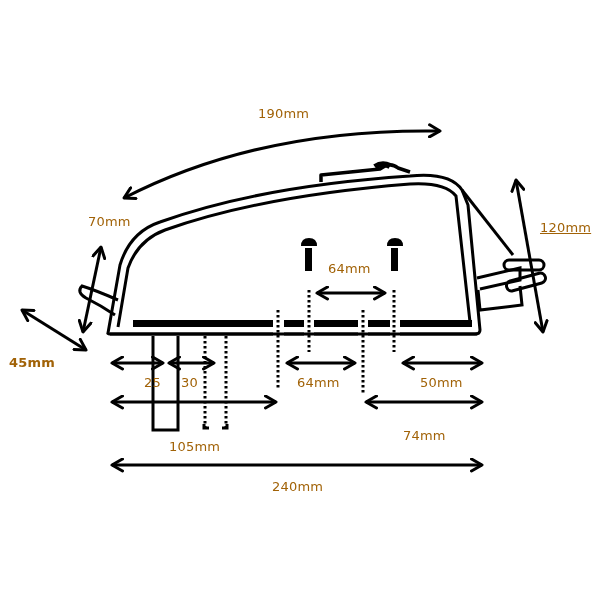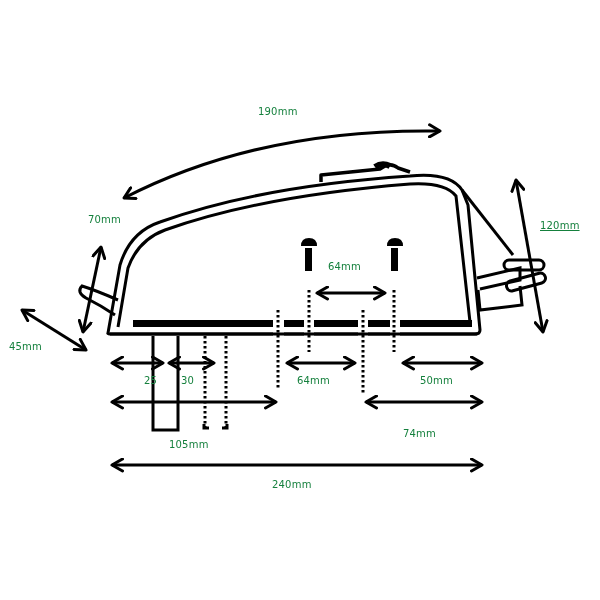--- a/index.html
+++ b/index.html
@@ -1,18 +1,18 @@
 <!DOCTYPE html>
 <html><head>
   <meta charset="utf-8">
   <style>
     html, body { margin: 0; padding: 0; background: #ffffff; }
     body { width: 600px; height: 600px; position: relative; overflow: hidden; font-family: "DejaVu Sans", sans-serif; }
     svg.diagram { position: absolute; left: 0; top: 0; width: 600px; height: 600px; }
-    .lbl { position: absolute; font-family: "DejaVu Sans", sans-serif; font-size: 10px; color: #15803d; letter-spacing: 0.2px; white-space: nowrap; }
+    .lbl { position: absolute; font-family: "DejaVu Sans", sans-serif; font-size: 13px; color: #a16207; letter-spacing: 0.2px; white-space: nowrap; }
   </style>
 </head>
 <body>
 
 <svg class="diagram" viewBox="0 0 600 600" xmlns="http://www.w3.org/2000/svg">
   <defs>
     <marker id="ah" viewBox="0 0 10 10" refX="8" refY="5" markerWidth="5" markerHeight="5" orient="auto-start-reverse">
       <path d="M1,1 L8,5 L1,9" fill="none" stroke="#000" stroke-width="2" stroke-linecap="round" stroke-linejoin="round"></path>
     </marker>
   </defs>
@@ -83,21 +83,21 @@
     <line x1="112" y1="402" x2="276" y2="402" marker-start="url(#ah)" marker-end="url(#ah)"></line>
     <line x1="287" y1="363" x2="355" y2="363" marker-start="url(#ah)" marker-end="url(#ah)"></line>
     <line x1="403" y1="363" x2="482" y2="363" marker-start="url(#ah)" marker-end="url(#ah)"></line>
     <line x1="366" y1="402" x2="482" y2="402" marker-start="url(#ah)" marker-end="url(#ah)"></line>
     <line x1="112" y1="465" x2="482" y2="465" marker-start="url(#ah)" marker-end="url(#ah)"></line>
   </g>
 </svg>
 
 <div class="lbl" style="left:258px;top:106px;">190mm</div>
 <div class="lbl" style="left:88px;top:214px;">70mm</div>
-<div class="lbl" style="left:9px;top:341px;">45mm</div>
+<div class="lbl" style="left:9px;top:355px;font-weight:bold;">45mm</div>
 <div class="lbl" style="left:540px;top:220px;text-decoration:underline;">120mm</div>
 <div class="lbl" style="left:328px;top:261px;">64mm</div>
 <div class="lbl" style="left:144px;top:375px;">25</div>
 <div class="lbl" style="left:181px;top:375px;text-align:right;">30</div>
 <div class="lbl" style="left:169px;top:439px;">105mm</div>
 <div class="lbl" style="left:297px;top:375px;">64mm</div>
 <div class="lbl" style="left:420px;top:375px;">50mm</div>
 <div class="lbl" style="left:403px;top:428px;">74mm</div>
 <div class="lbl" style="left:272px;top:479px;">240mm</div>
 

